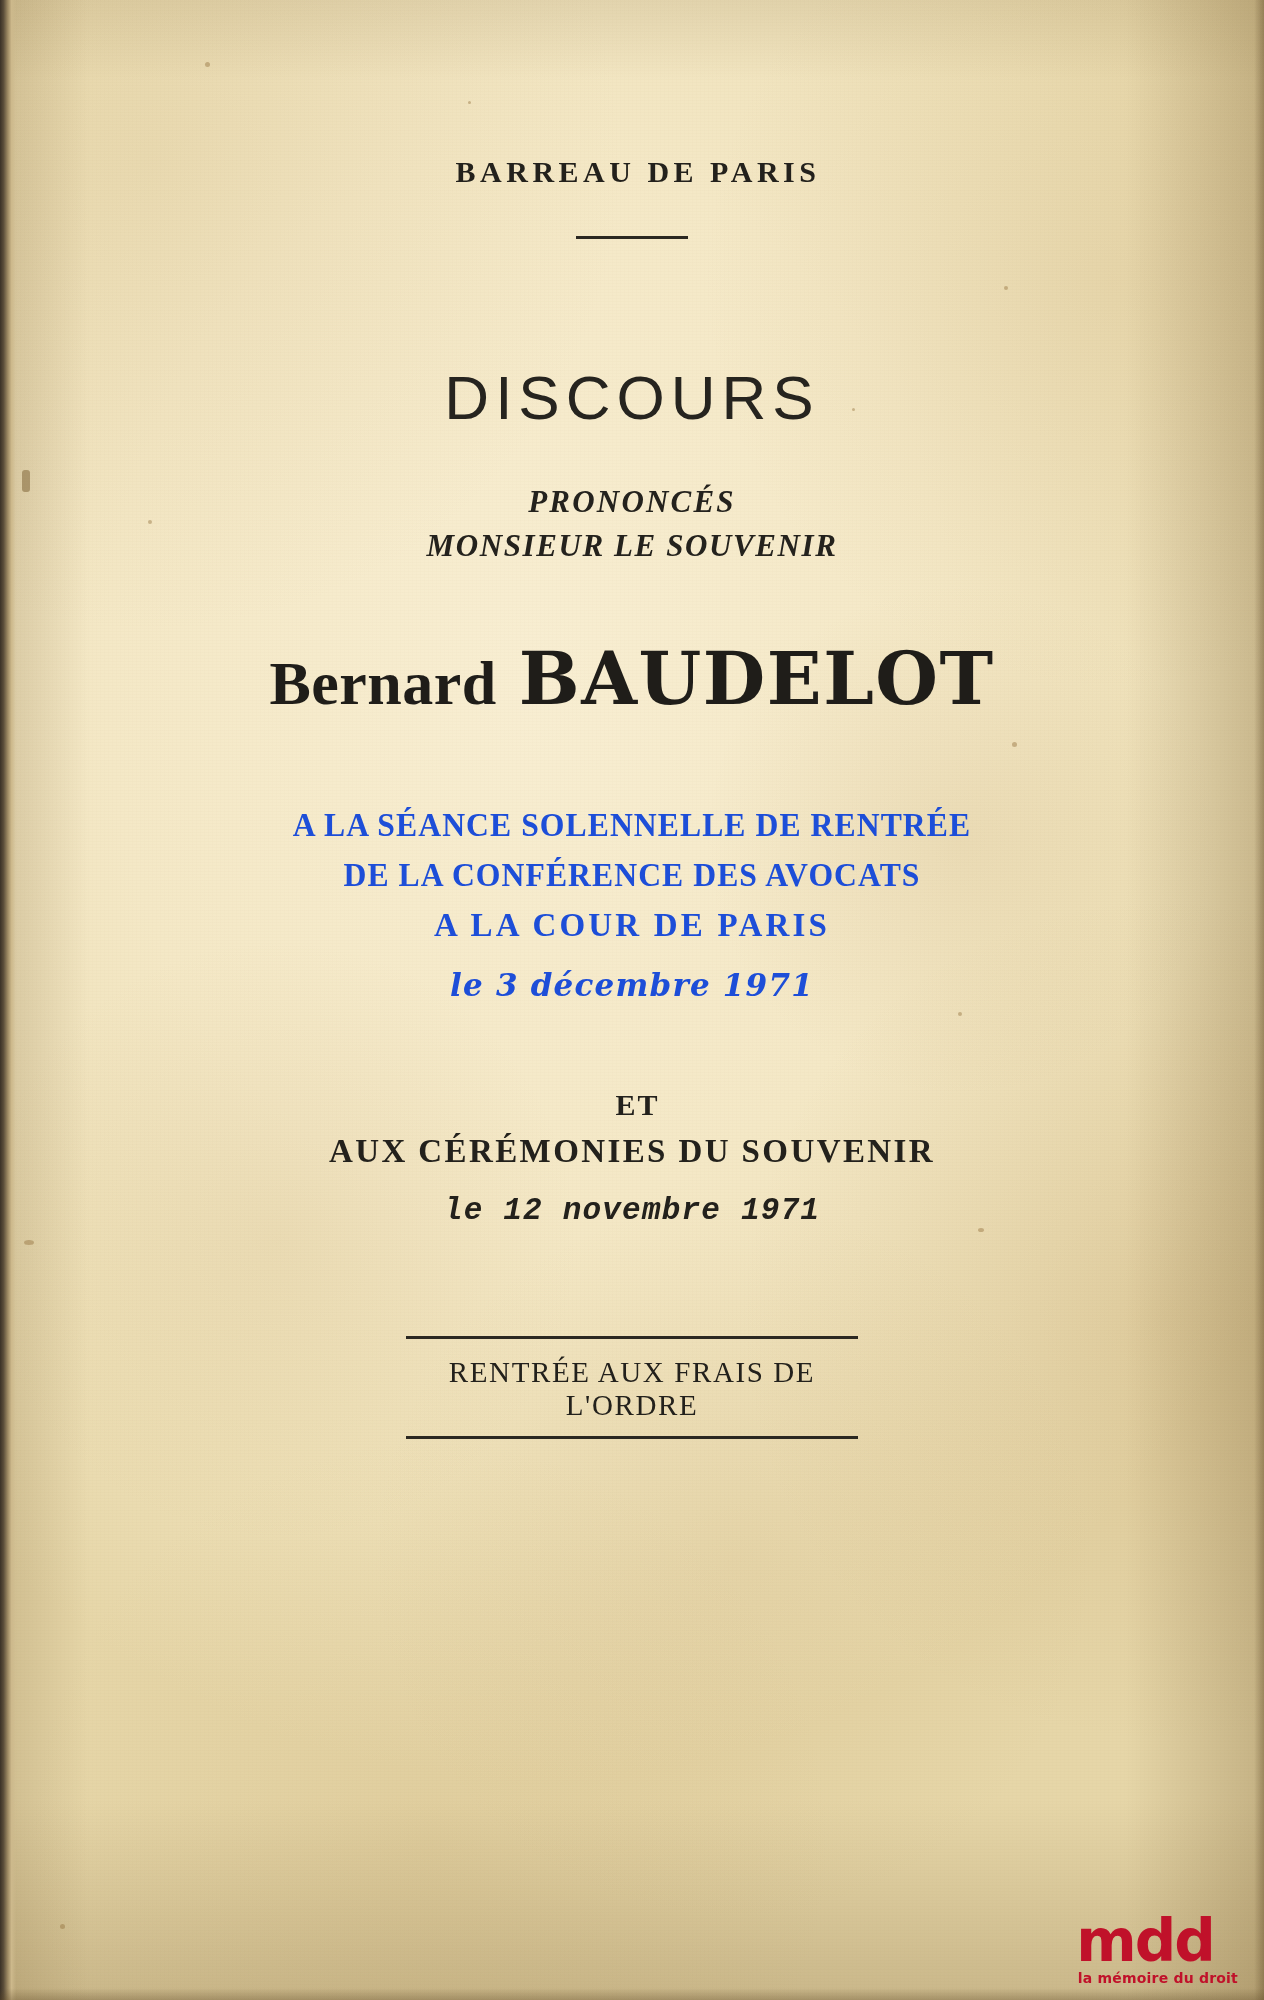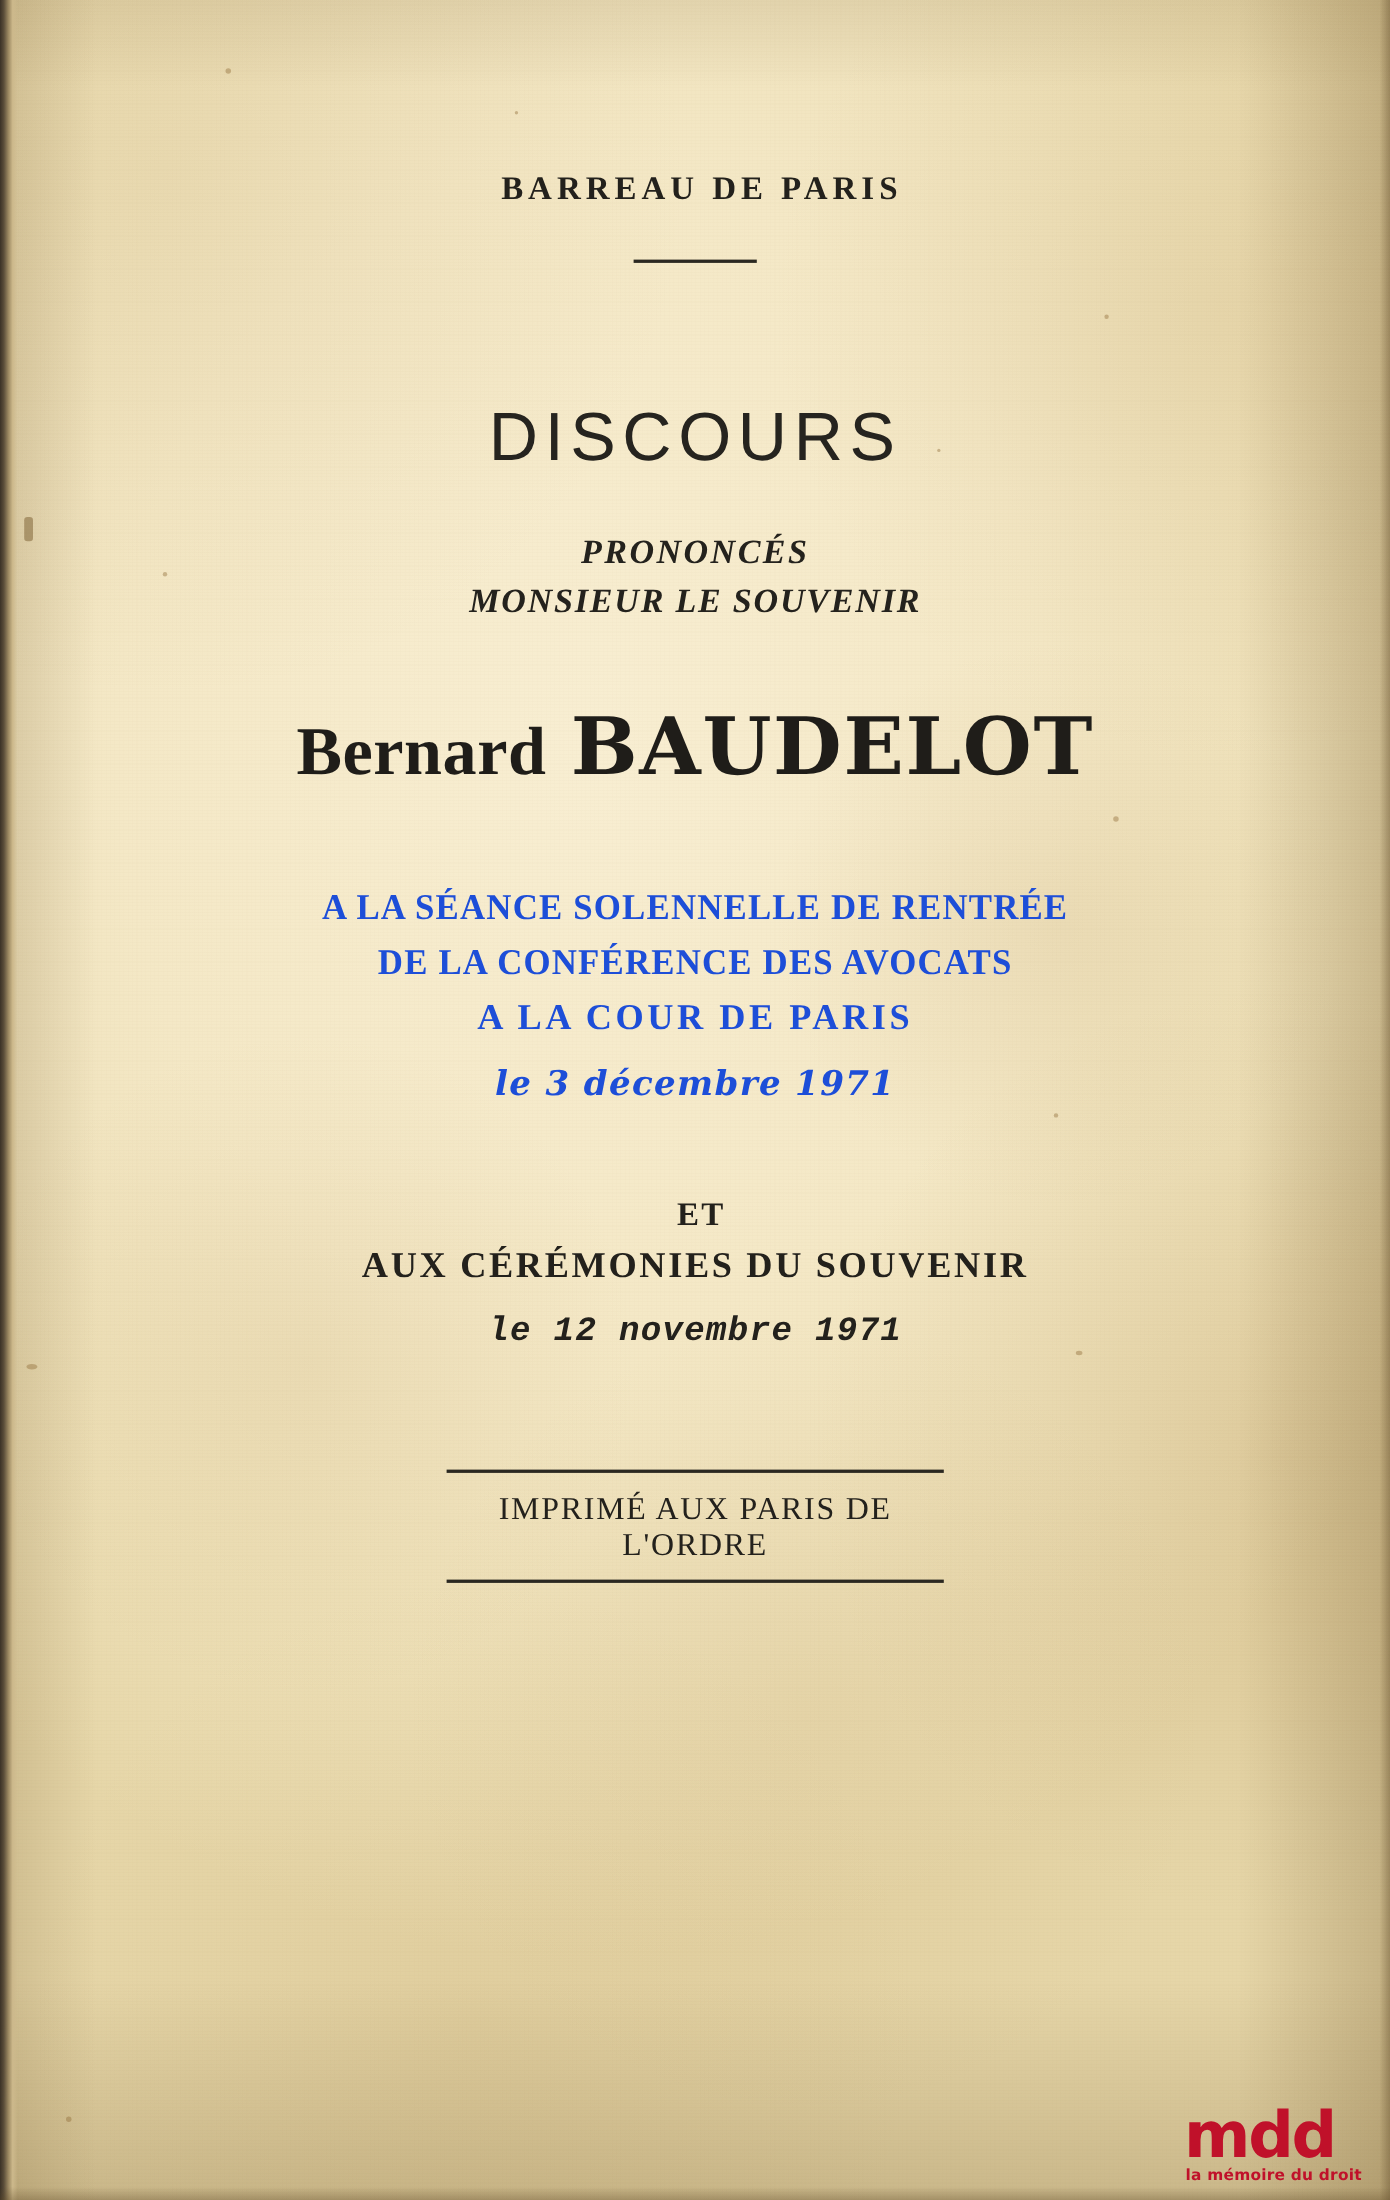--- a/index.html
+++ b/index.html
@@ -326,21 +326,21 @@
     </div>
 
     <div class="ceremonies">
       <div class="et">ET</div>
       <div class="c2">AUX CÉRÉMONIES DU SOUVENIR</div>
       <div class="cdate">le 12 novembre 1971</div>
     </div>
 
     <div class="imprint">
       <div class="rule"></div>
-      <div class="imprint-text">IMPRIMÉ AUX PARIS DE L'ORDRE</div>
+      <div class="imprint-text">RENTRÉE AUX FRAIS DE L'ORDRE</div>
       <div class="rule"></div>
     </div>
 
     <div class="logo">
       <span class="logo-mark">mdd</span>
       <span class="logo-tag">la mémoire du droit</span>
     </div>
 
   </div>
 </div>

